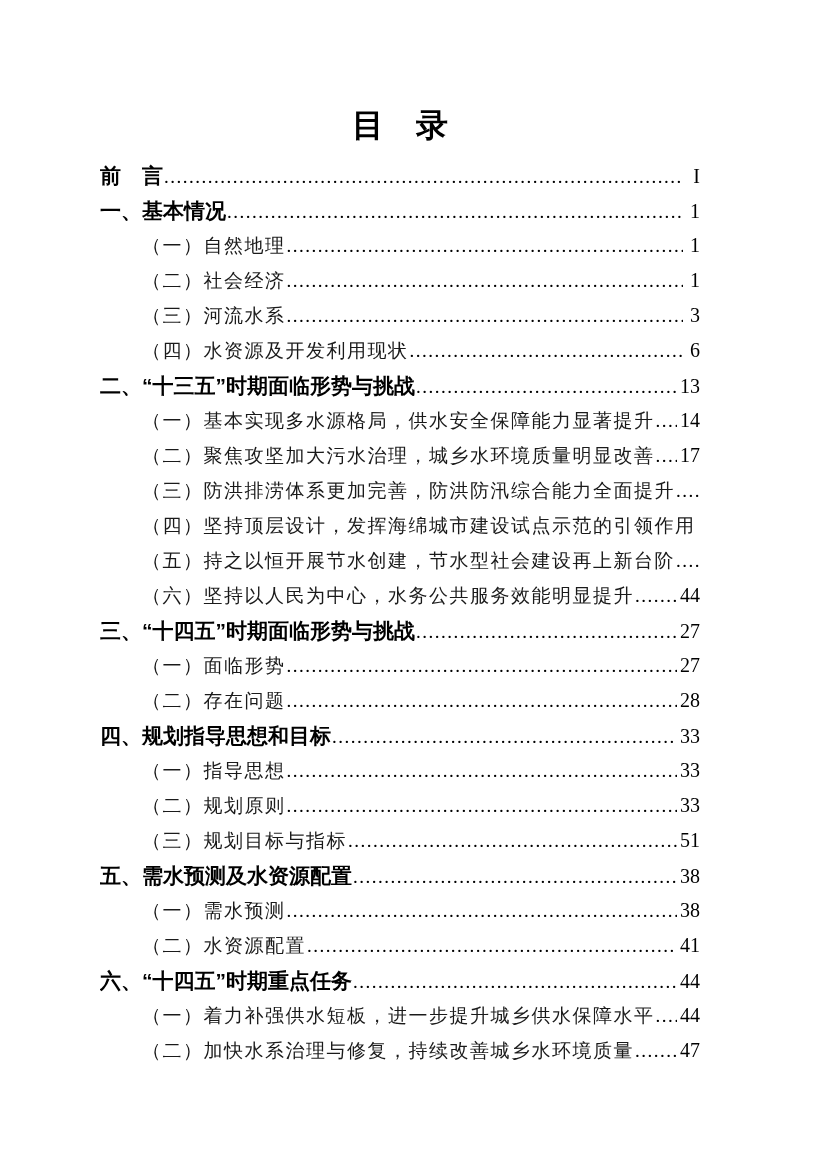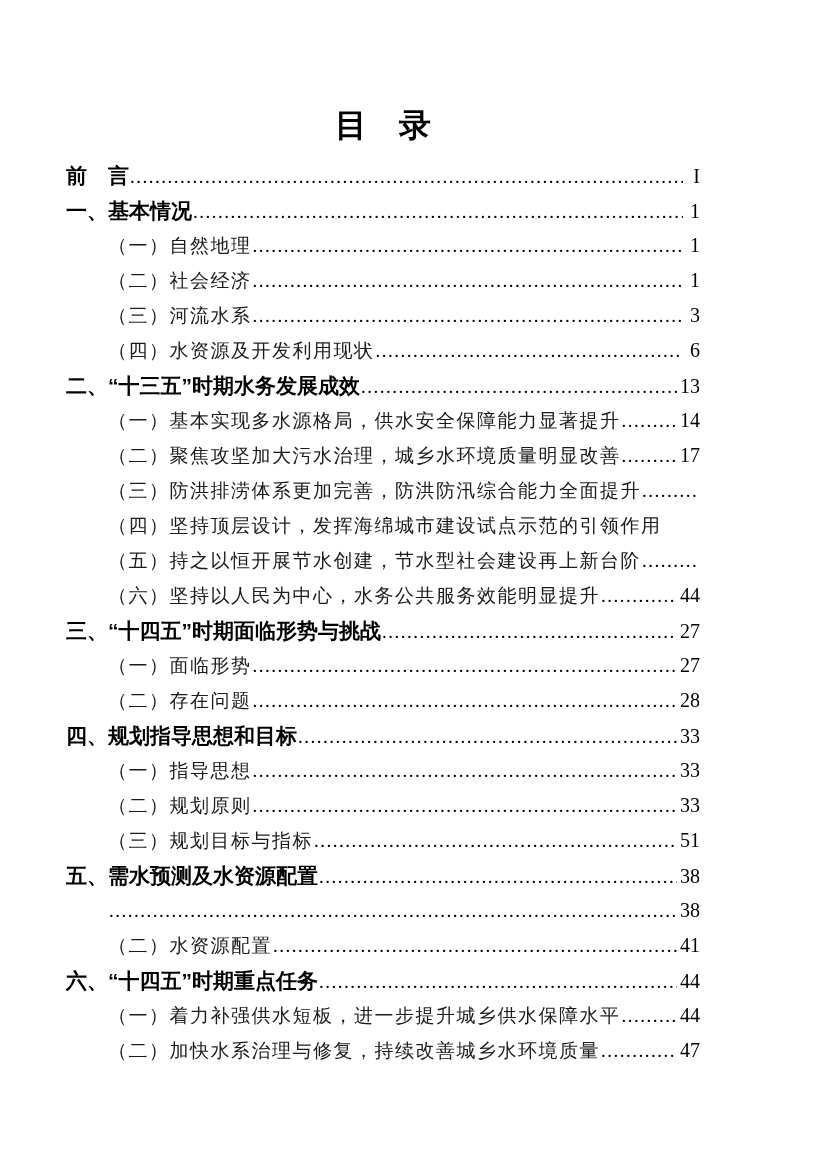--- a/index.html
+++ b/index.html
@@ -10,21 +10,21 @@
   }
   body {
     width: 826px;
     height: 1169px;
     overflow: hidden;
   }
   .page {
     box-sizing: border-box;
     width: 826px;
     height: 1169px;
-    padding: 104px 126px 0 66px;
+    padding: 104px 126px 0 100px;
     background: #ffffff;
   }
   .doc-title {
     margin: 0 0 12px 0;
     text-align: center;
     font-family: "Liberation Sans", "DejaVu Sans", sans-serif;
     font-weight: bold;
     font-size: 32px;
     line-height: 42px;
     color: #000000;
@@ -122,21 +122,21 @@
         <span class="pagenum">3</span>
     </div>
 
     <div class="toc-row lvl2">
       <span class="label">（四）水资源及开发利用现状</span>
         <span class="dots"></span>
         <span class="pagenum">6</span>
     </div>
 
     <div class="toc-row lvl1">
-      <span class="label">二、“十三五”时期水务发展成效</span>
+      <span class="label">二、“十三五”时期面临形势与挑战</span>
         <span class="dots"></span>
         <span class="pagenum">13</span>
     </div>
 
     <div class="toc-row lvl2">
       <span class="label">（一）基本实现多水源格局，供水安全保障能力显著提升</span>
         <span class="dots"></span>
         <span class="pagenum">14</span>
     </div>
 
@@ -208,20 +208,21 @@
         <span class="pagenum">51</span>
     </div>
 
     <div class="toc-row lvl1">
       <span class="label">五、需水预测及水资源配置</span>
         <span class="dots"></span>
         <span class="pagenum">38</span>
     </div>
 
     <div class="toc-row lvl2">
+      <span class="label">（一）需水预测</span>
         <span class="dots"></span>
         <span class="pagenum">38</span>
     </div>
 
     <div class="toc-row lvl2">
       <span class="label">（二）水资源配置</span>
         <span class="dots"></span>
         <span class="pagenum">41</span>
     </div>
 

